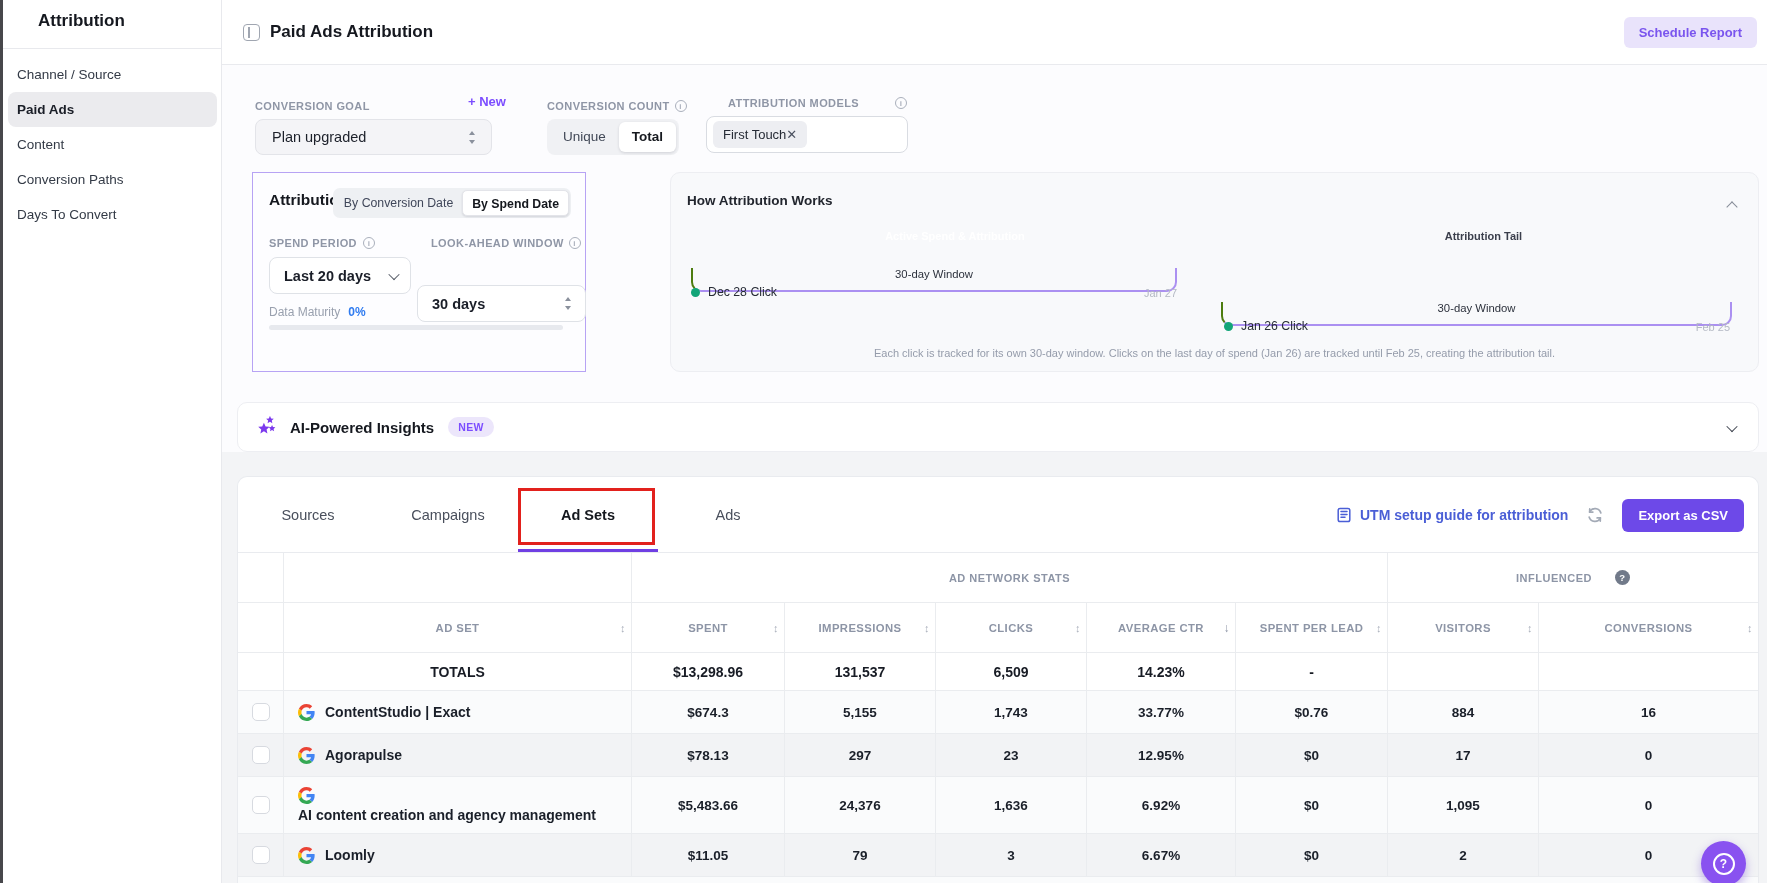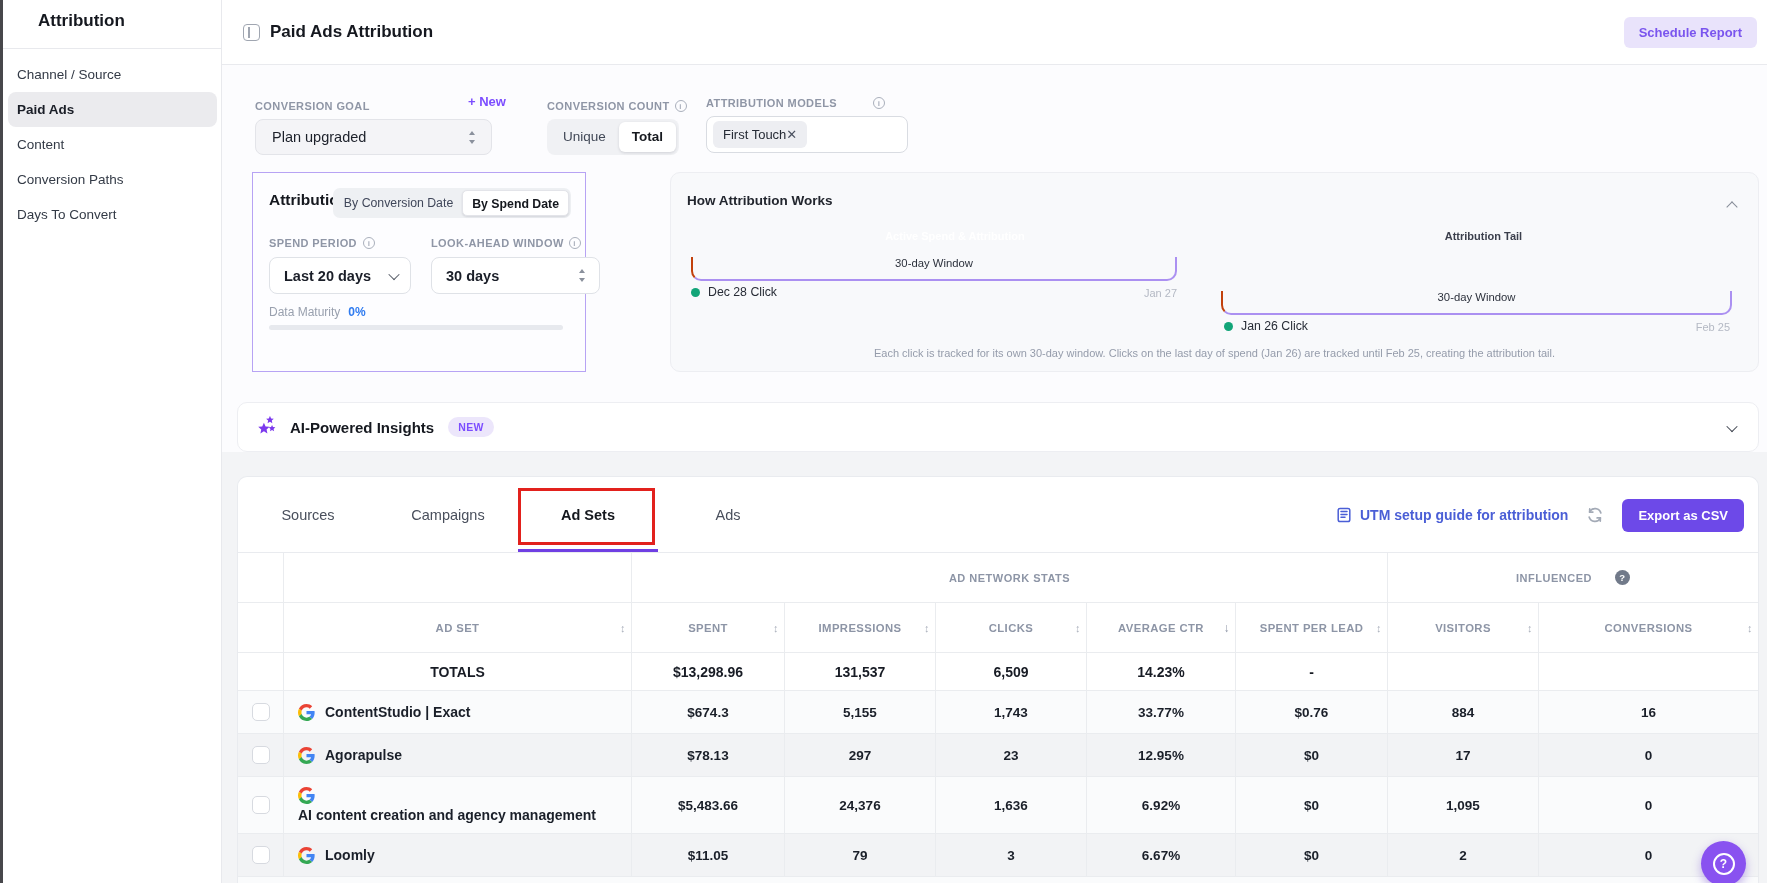--- a/index.html
+++ b/index.html
@@ -37,49 +37,49 @@
 
   
   .lbl-goal { position:absolute; left:255px; top:100px; }
   .new-link { position:absolute; left:468px; top:94px; font-size:13px; font-weight:700; color:#7c4dff; cursor:pointer; }
   .sel-goal { position:absolute; left:255px; top:119px; width:237px; height:36px; background:#f4f4f7; border:1px solid #e3e4e9; border-radius:8px; display:flex; align-items:center; justify-content:space-between; padding:0 14px 0 16px; cursor:pointer; }
   .sel-goal .val { font-size:14.5px; color:#1c202a; }
   .lbl-count { position:absolute; left:547px; top:100px; }
   .seg { position:absolute; left:547px; top:119px; height:36px; background:#f0f1f4; border-radius:8px; display:flex; align-items:center; padding:3px; }
   .seg .opt { padding:0 13px; height:30px; line-height:30px; font-size:13.5px; color:#414856; cursor:pointer; }
   .seg .opt.on { background:#fff; border-radius:6px; font-weight:700; color:#16191f; box-shadow:0 1px 3px rgba(20,20,40,.14); }
-  .lbl-models { position:absolute; left:706px; top:97px;gap:36px; }
+  .lbl-models { position:absolute; left:728px; top:97px;gap:36px; }
   .models-box { position:absolute; left:706px; top:116px; width:202px; height:37px; background:#fff; border:1px solid #d9dce2; border-radius:8px; display:flex; align-items:center; padding:0 6px; }
   .chip { height:27px; background:#edeef2; border-radius:6px; display:flex; align-items:center; padding:0 10px; font-size:13px; color:#262b35; gap:0; }
   .close-x { font-size:13px; color:#4b5160; cursor:pointer; line-height:1; }
 
   
   .mode-card { position:absolute; left:252px; top:172px; width:334px; height:200px; background:#fdfdff; border:1.5px solid #b7a3f4; border-radius:0; }
   .mode-title { position:absolute; left:16px; top:18px; font-size:15.5px; font-weight:700; color:#15181f; }
   .mode-toggle { position:absolute; right:14px; top:15px; height:30px; background:#eef0f3; border-radius:7px; display:flex; align-items:center; padding:2px; }
   .mode-toggle .opt { padding:0 9px; height:26px; line-height:26px; font-size:12.3px; color:#40475a; cursor:pointer; white-space:nowrap; }
   .mode-toggle .opt.on { background:#fff; border:1px solid #e3e4e9; border-radius:5px; font-weight:700; color:#14171d; box-shadow:0 1px 2px rgba(20,20,40,.12); }
   .lbl-spend { position:absolute; left:16px; top:64px;gap:6px; }
   .lbl-look { position:absolute; left:178px; top:64px; }
   .dd { position:absolute; top:84px; height:37px; background:#fff; border:1px solid #dfe2e7; border-radius:8px; display:flex; align-items:center; justify-content:space-between; padding:0 12px 0 14px; cursor:pointer; }
   .dd .val { font-size:14.5px; font-weight:600; color:#1a1e28; }
   .dd1 { left:16px; width:142px; }
-  .dd2 { left:178px; width:169px; }
+  .dd2 { left:164px; width:169px;margin-top:28px; }
   .maturity { position:absolute; left:16px; top:132px; font-size:12px; color:#99a0ae; }
   .maturity b { color:#2f7bf0; font-weight:700; margin-left:8px; }
   .maturity-bar { position:absolute; left:16px; top:152px; width:294px; height:5px; background:#e7e9ee; border-radius:3px; }
 
   
   .how-card { position:absolute; left:670px; top:172px; width:1089px; height:200px; background:#f8f9fb; border:1px solid #edeef2; border-radius:10px; }
   .how-title { position:absolute; left:16px; top:20px; font-size:13.5px; font-weight:700; color:#22262e; }
   .how-collapse { position:absolute; right:22px; top:24px; cursor:pointer; }
   .how-bars { position:absolute; left:16px; top:50px; width:1057px; height:26px; display:flex; }
   .bar-active { width:50.7%; display:flex; align-items:center; justify-content:center; color:#fff; font-size:11px; font-weight:600; }
   .bar-tail { width:49.3%; display:flex; align-items:center; justify-content:center; color:#3b3f4c; font-size:11px; font-weight:600; }
-  .bracket { position:absolute; height:24px; border-left:2px solid #c2410c; border-right:2px solid #ab90f1; border-bottom:2px solid #ab90f1; border-radius:0 0 10px 10px; }
+  .bracket { position:absolute; height:24px; border-left:2px solid #4d7c0f; border-right:2px solid #ab90f1; border-bottom:2px solid #ab90f1; border-radius:0 0 10px 10px;margin-top:11px; }
   .bracket span { position:absolute; top:0; left:0; width:100%; text-align:center; font-size:11.3px; color:#2c313c; }
   .bracket1 { left:20px; top:84px; width:486px; }
   .bracket2 { left:550px; top:118px; width:511px; }
   .click-row { position:absolute; display:flex; align-items:center; gap:8px; font-size:12.3px; color:#272c36; }
   .click1 { left:20px; top:112px; }
   .click2 { left:553px; top:146px; }
   .gdot { width:9px; height:9px; border-radius:50%; background:#12a578; }
   .date-end { position:absolute; font-size:11px; color:#b4b9c4; }
   .jan27 { left:406px; top:114px; width:100px; text-align:right; }
   .feb25 { right:28px; top:148px; }

